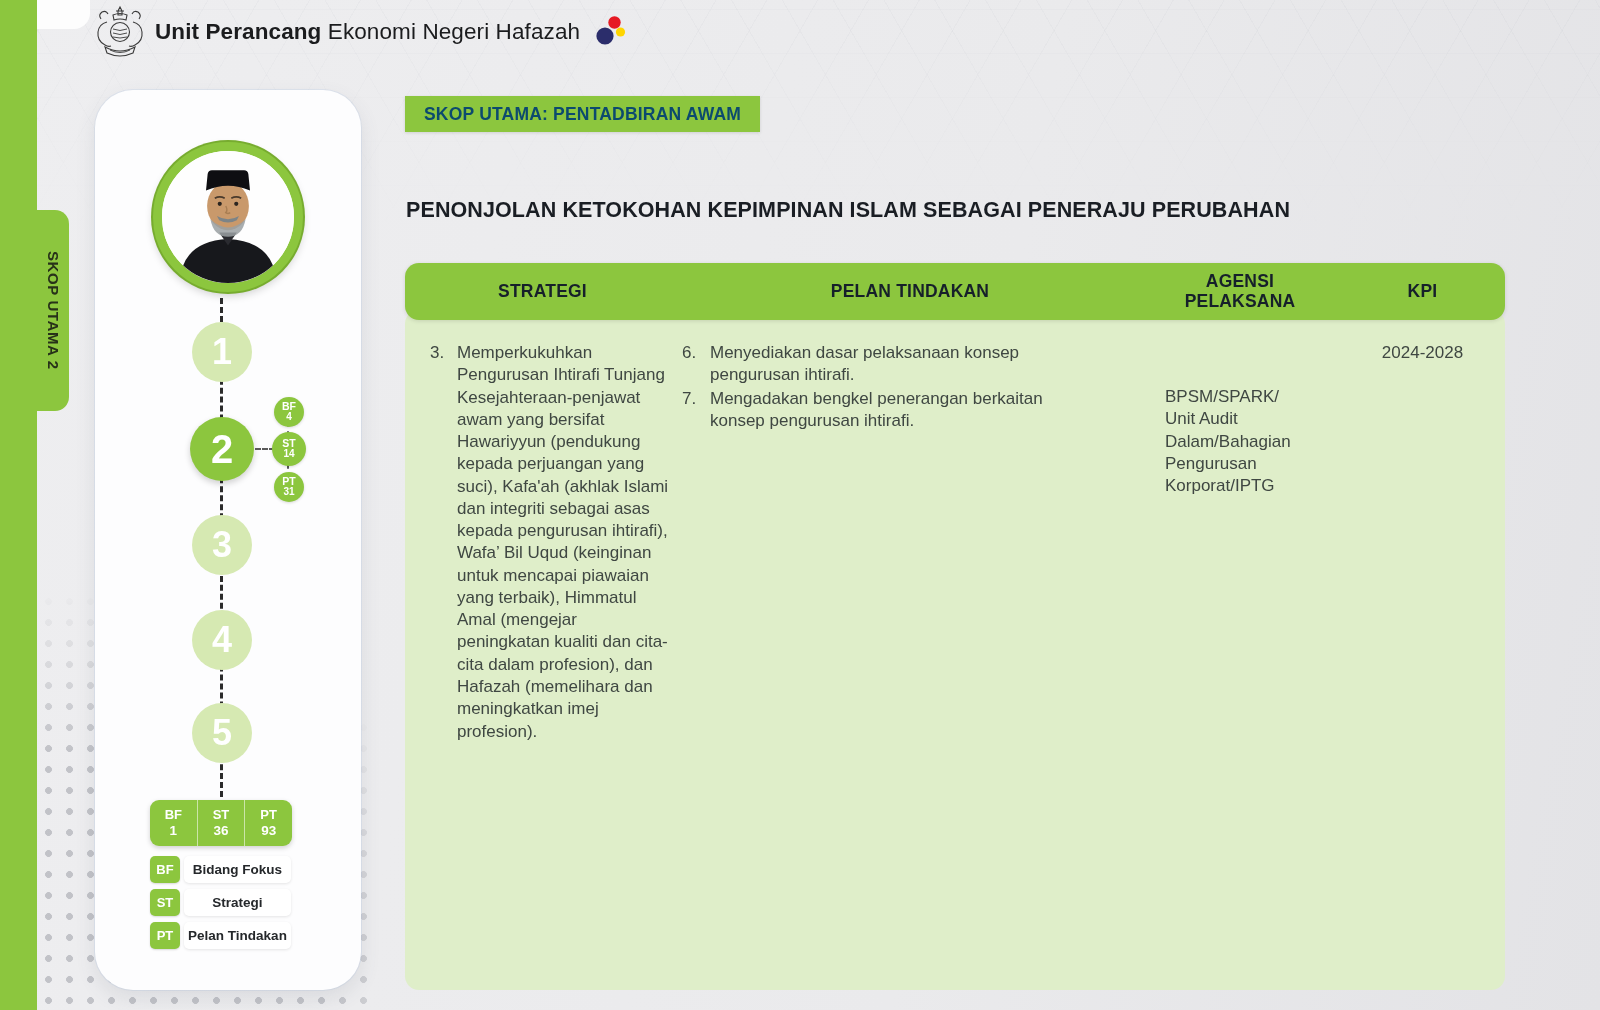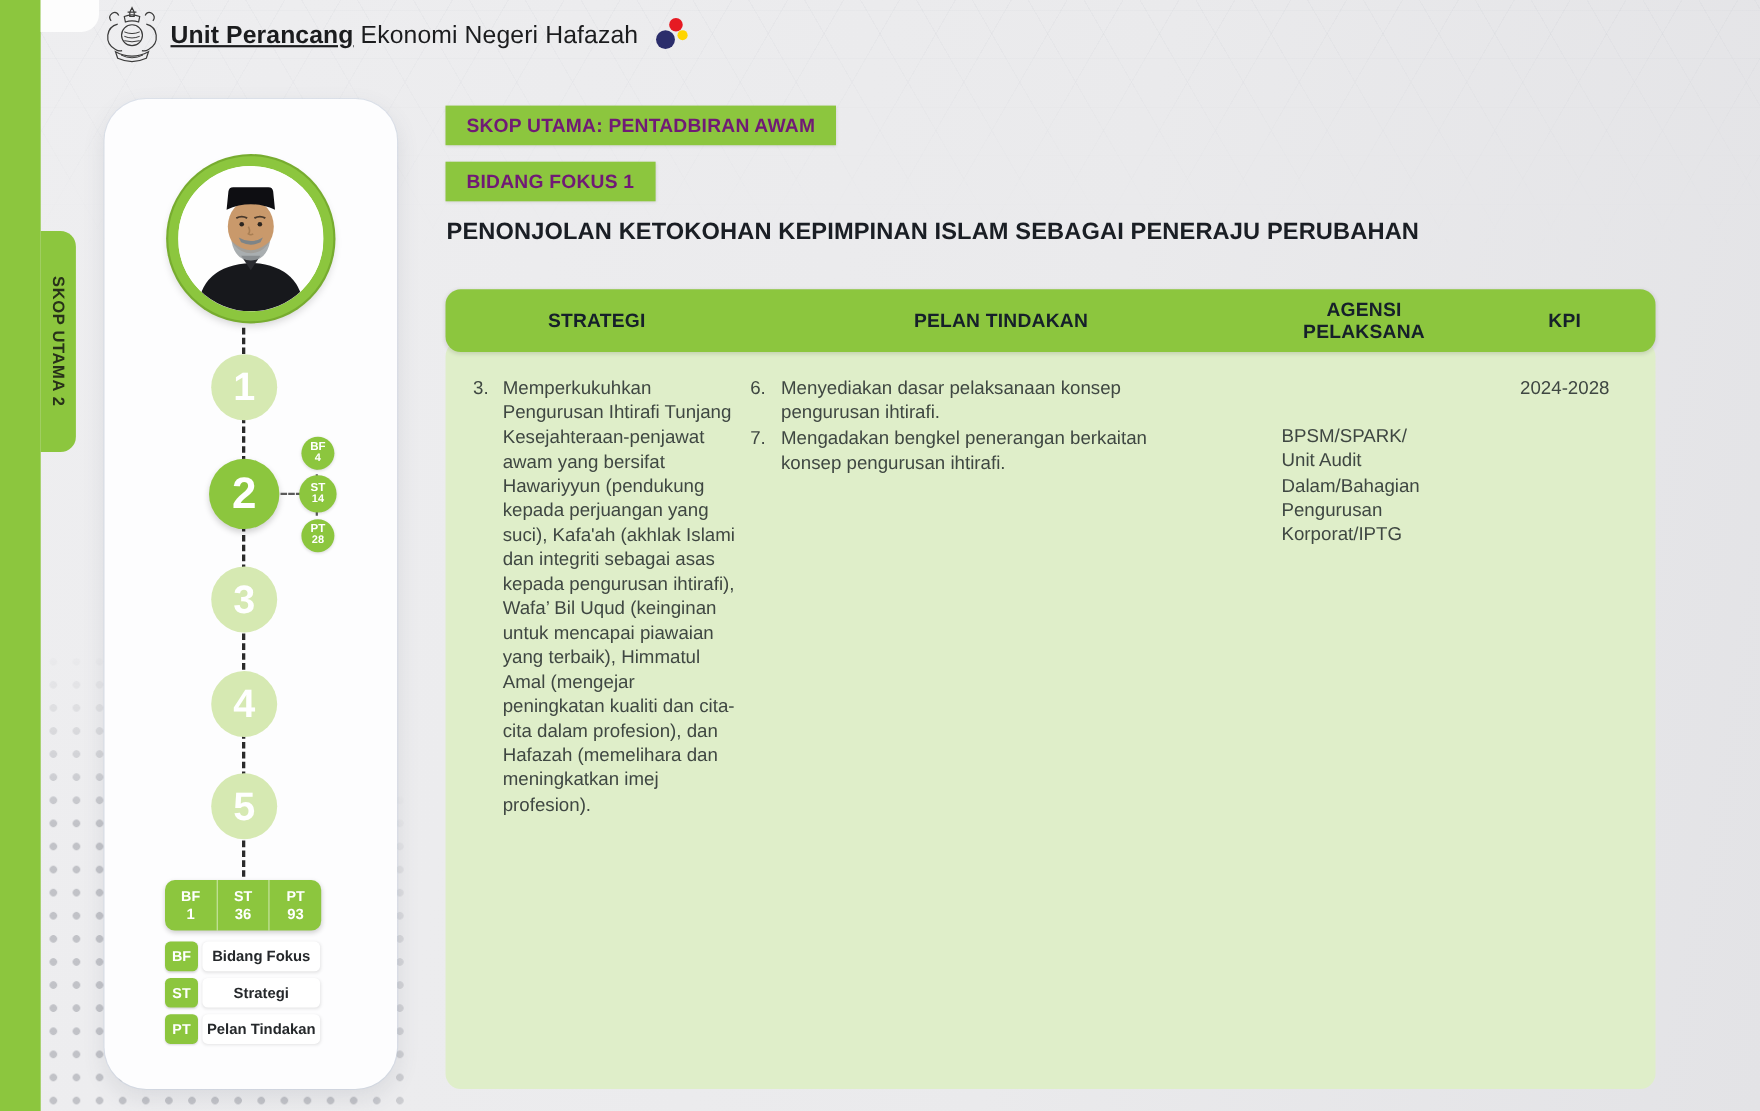--- a/index.html
+++ b/index.html
@@ -30,21 +30,21 @@
   .top-notch { position:absolute; left:37px; top:0; width:53px; height:29px; background:#FDFDFD;
     border-radius:0 0 16px 0; }
   .side-tab { position:absolute; left:37px; top:210px; width:32px; height:201px; background:#8CC63E;
     border-radius:0 14px 14px 0; display:flex; align-items:center; justify-content:center; cursor:pointer; }
   .side-tab span { writing-mode:vertical-rl; font-weight:700; font-size:15px; color:#273119; letter-spacing:.6px; }
 
   
   .brand { position:absolute; left:93px; top:4px; height:56px; display:flex; align-items:center; gap:8px; }
   .brand .crest { width:54px; height:55px; }
   .brand .brand-text { font-size:22.5px; color:#1B1C1E; letter-spacing:.1px; white-space:nowrap; }
-  .brand .brand-text b { font-weight:800;text-decoration:underline; }
+  .brand .brand-text b { font-weight:800; }
   .brand .dots-logo { width:36px; height:32px; margin-left:4px; }
 
   
   .card { position:absolute; left:95px; top:90px; width:266px; height:900px; background:#FDFDFE;
     border-radius:38px; box-shadow:0 8px 20px rgba(80,90,110,.12), 0 0 0 1px rgba(160,190,230,.18); }
 
   .photo-ring { position:absolute; left:58px; top:52px; width:150px; height:150px; border-radius:50%;
     background:#FFFFFF; border:9px solid #8CC63E; box-shadow:0 0 0 2px #77AC2F, 0 4px 8px rgba(0,0,0,.18);
     overflow:hidden; }
   .photo-ring svg { width:100%; height:100%; display:block; }
@@ -76,21 +76,21 @@
   .stats-bar .code { font-size:13px; } .stats-bar .val { font-size:13.5px; }
 
   .legend-row { position:absolute; left:55px; height:27px; display:flex; gap:4px; align-items:stretch; }
   .lg-1 { top:766px; } .lg-2 { top:799px; } .lg-3 { top:832px; }
   .legend-badge { width:30px; border-radius:5px; background:#8CC63E; color:#fff; font-weight:800; font-size:13px;
     display:flex; align-items:center; justify-content:center; box-shadow:0 1px 2px rgba(0,0,0,.15); }
   .legend-label { width:107px; border-radius:5px; background:#FFFFFF; color:#25282B; font-weight:700; font-size:13.5px;
     display:flex; align-items:center; justify-content:center; box-shadow:0 1px 3px rgba(0,0,0,.1); white-space:nowrap; }
 
   
-  .badge { position:absolute; left:405px; height:36px; background:#8CC63E; color:#701a75;
+  .badge { position:absolute; left:405px; height:36px; background:#8CC63E; color:#0c4a6e;
     font-weight:800; font-size:17.5px; display:flex; align-items:center; padding:0 19px;
     letter-spacing:.2px; box-shadow:0 1px 3px rgba(0,0,0,.12); }
   .badge-scope { top:96px; }
   .badge-focus { top:147px; }
   .page-title { position:absolute; left:406px; top:198px; font-weight:800; font-size:21.5px;
     color:#1A1E24; letter-spacing:.1px; }
 
   .table { position:absolute; left:405px; top:263px; width:1100px; }
   .thead { position:relative; z-index:2; height:57px; background:#8CC63E; border-radius:14px;
     display:flex; align-items:center; box-shadow:0 1px 4px rgba(0,0,0,.12); }
@@ -184,21 +184,21 @@
     <div class="mini mini-bf">
       <span class="code">BF</span>
       <span class="val">4</span>
     </div>
     <div class="mini mini-st">
       <span class="code">ST</span>
       <span class="val">14</span>
     </div>
     <div class="mini mini-pt">
       <span class="code">PT</span>
-      <span class="val">28</span>
+      <span class="val">31</span>
     </div>
 
     <div class="stats-bar">
       <div class="cell">
         <span class="code">BF</span>
         <span class="val">1</span>
       </div>
       <div class="cell">
         <span class="code">ST</span>
         <span class="val">36</span>
@@ -217,21 +217,20 @@
       <div class="legend-badge">ST</div>
       <div class="legend-label">Strategi</div>
     </div>
     <div class="legend-row lg-3">
       <div class="legend-badge">PT</div>
       <div class="legend-label">Pelan Tindakan</div>
     </div>
   </div>
 
   <div class="badge badge-scope">SKOP UTAMA: PENTADBIRAN AWAM</div>
-  <div class="badge badge-focus">BIDANG FOKUS 1</div>
   <div class="page-title">PENONJOLAN KETOKOHAN KEPIMPINAN ISLAM SEBAGAI PENERAJU PERUBAHAN</div>
 
   <div class="table">
     <div class="thead">
       <div class="th col-strategi">STRATEGI</div>
       <div class="th col-pelan">PELAN TINDAKAN</div>
       <div class="th col-agensi" style="white-space:pre-line;">AGENSI
 PELAKSANA</div>
       <div class="th col-kpi">KPI</div>
     </div>

